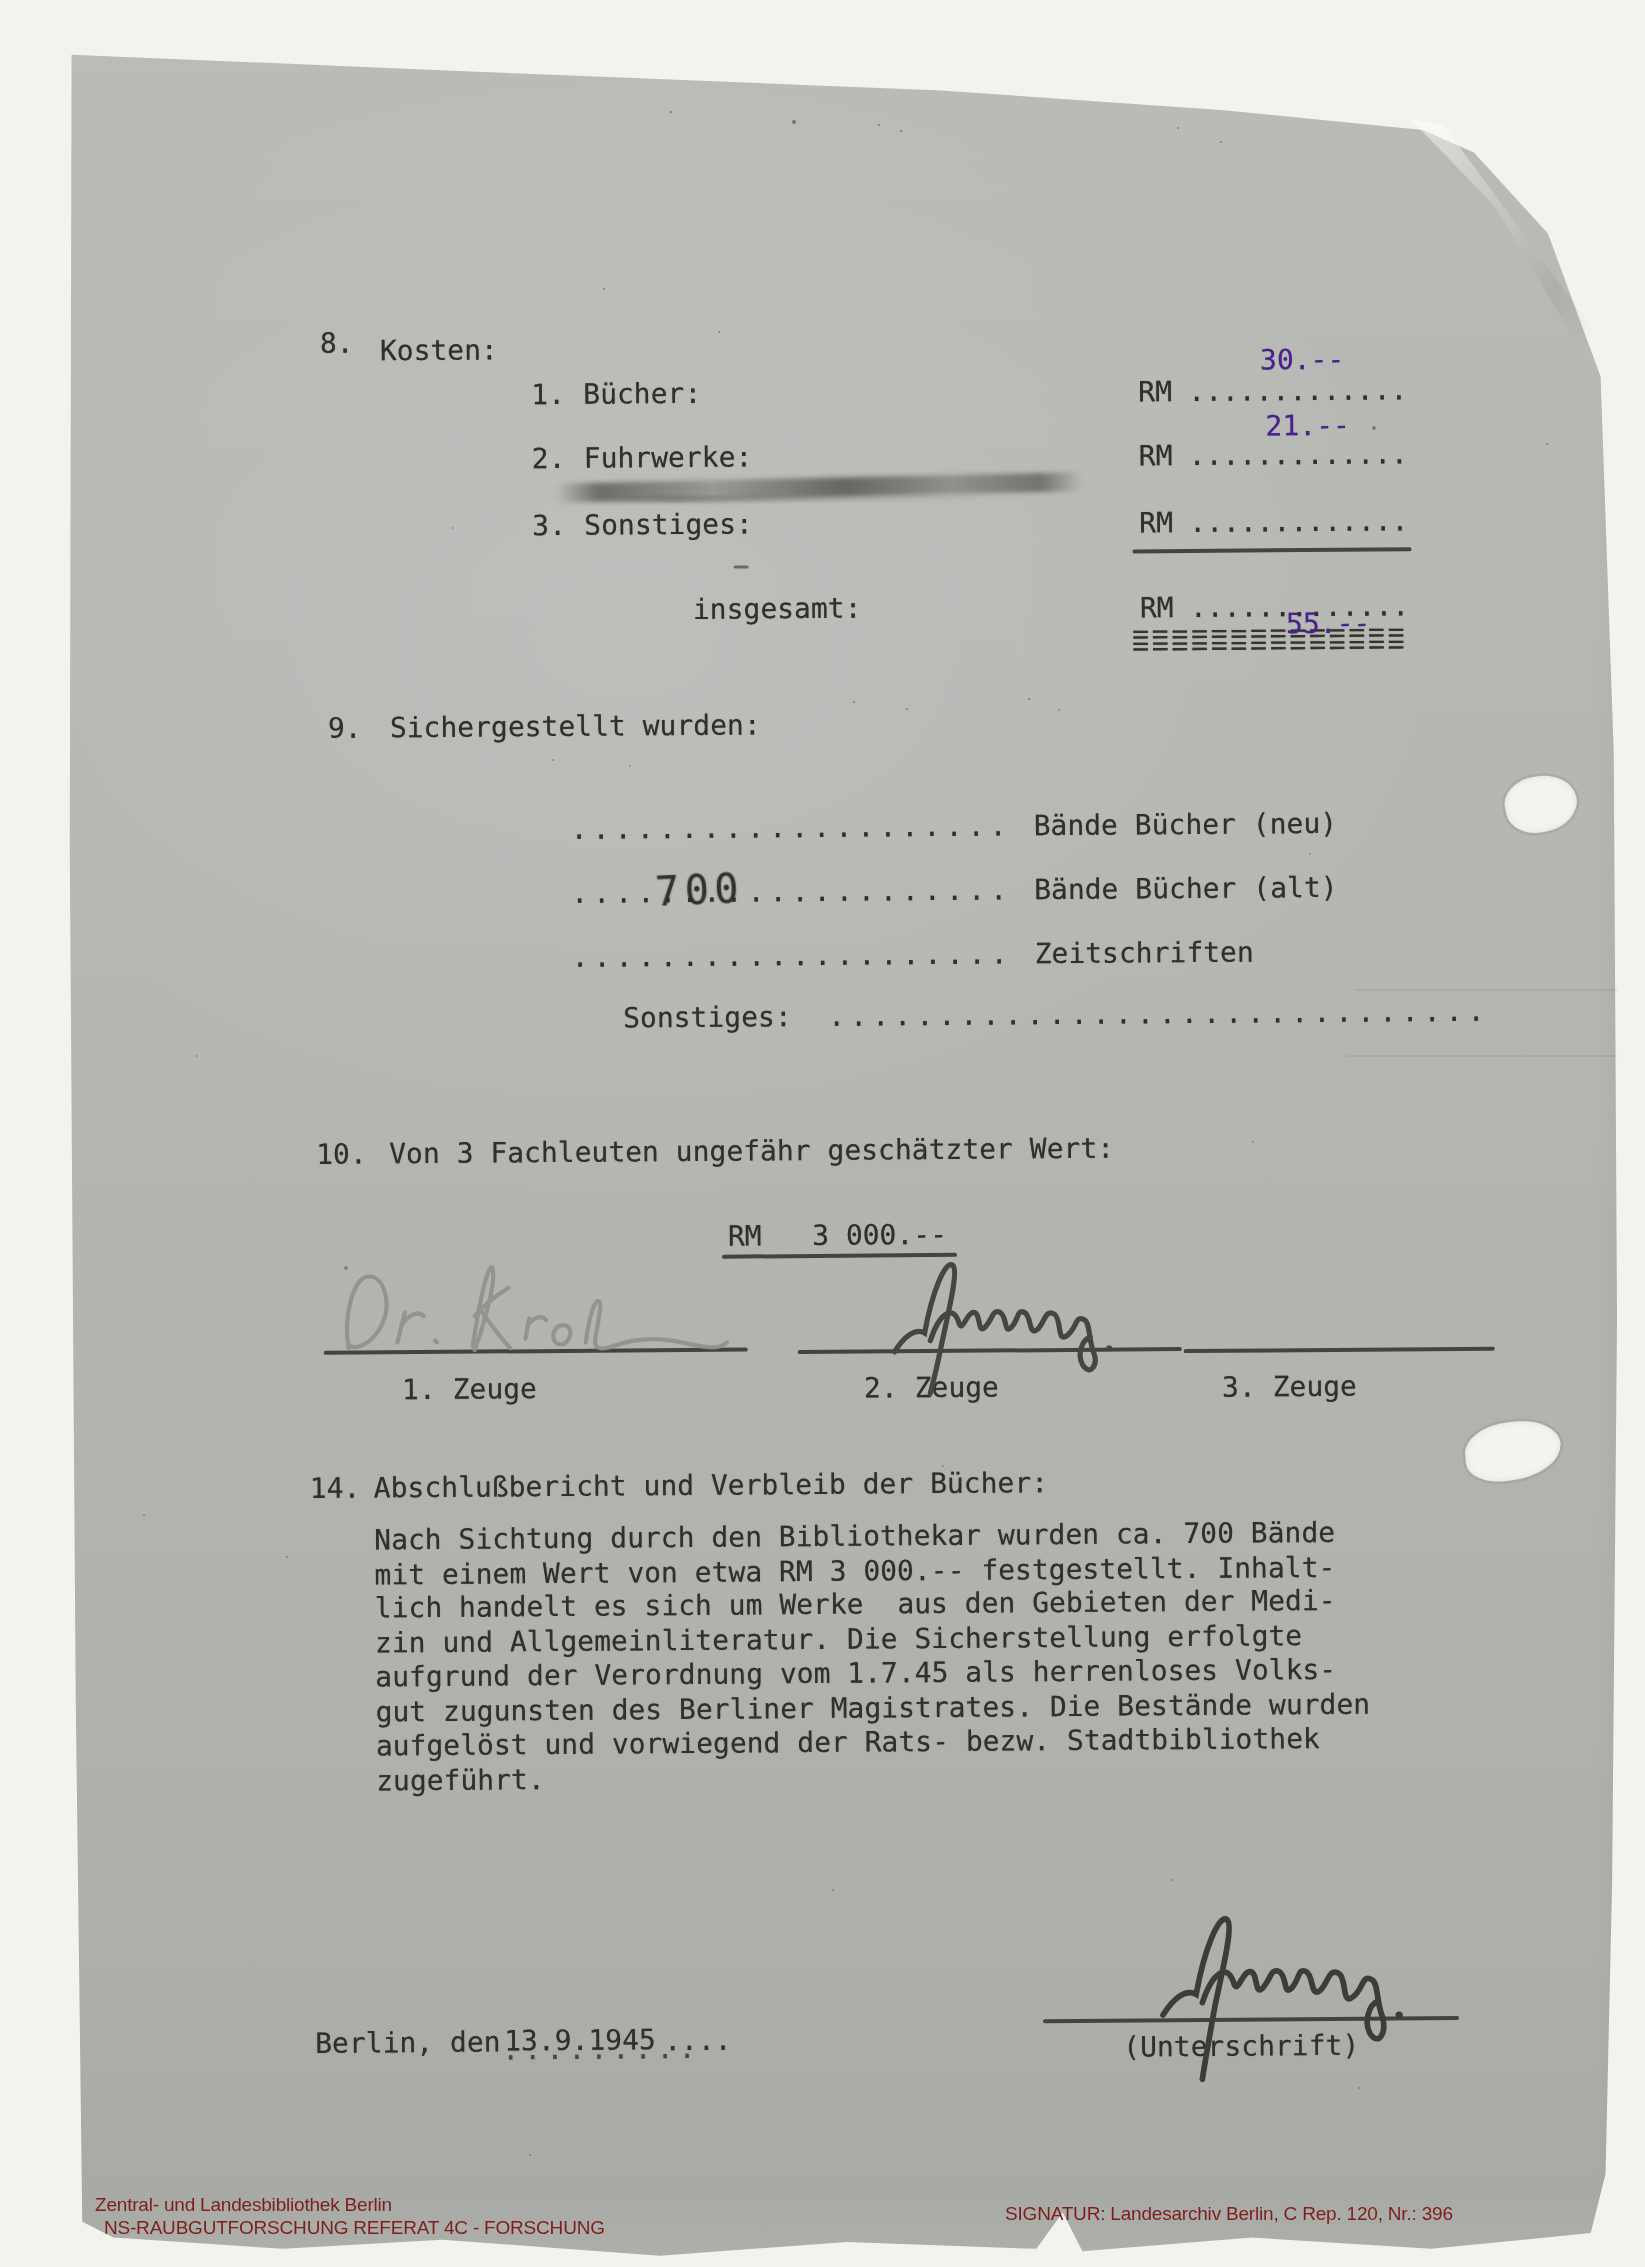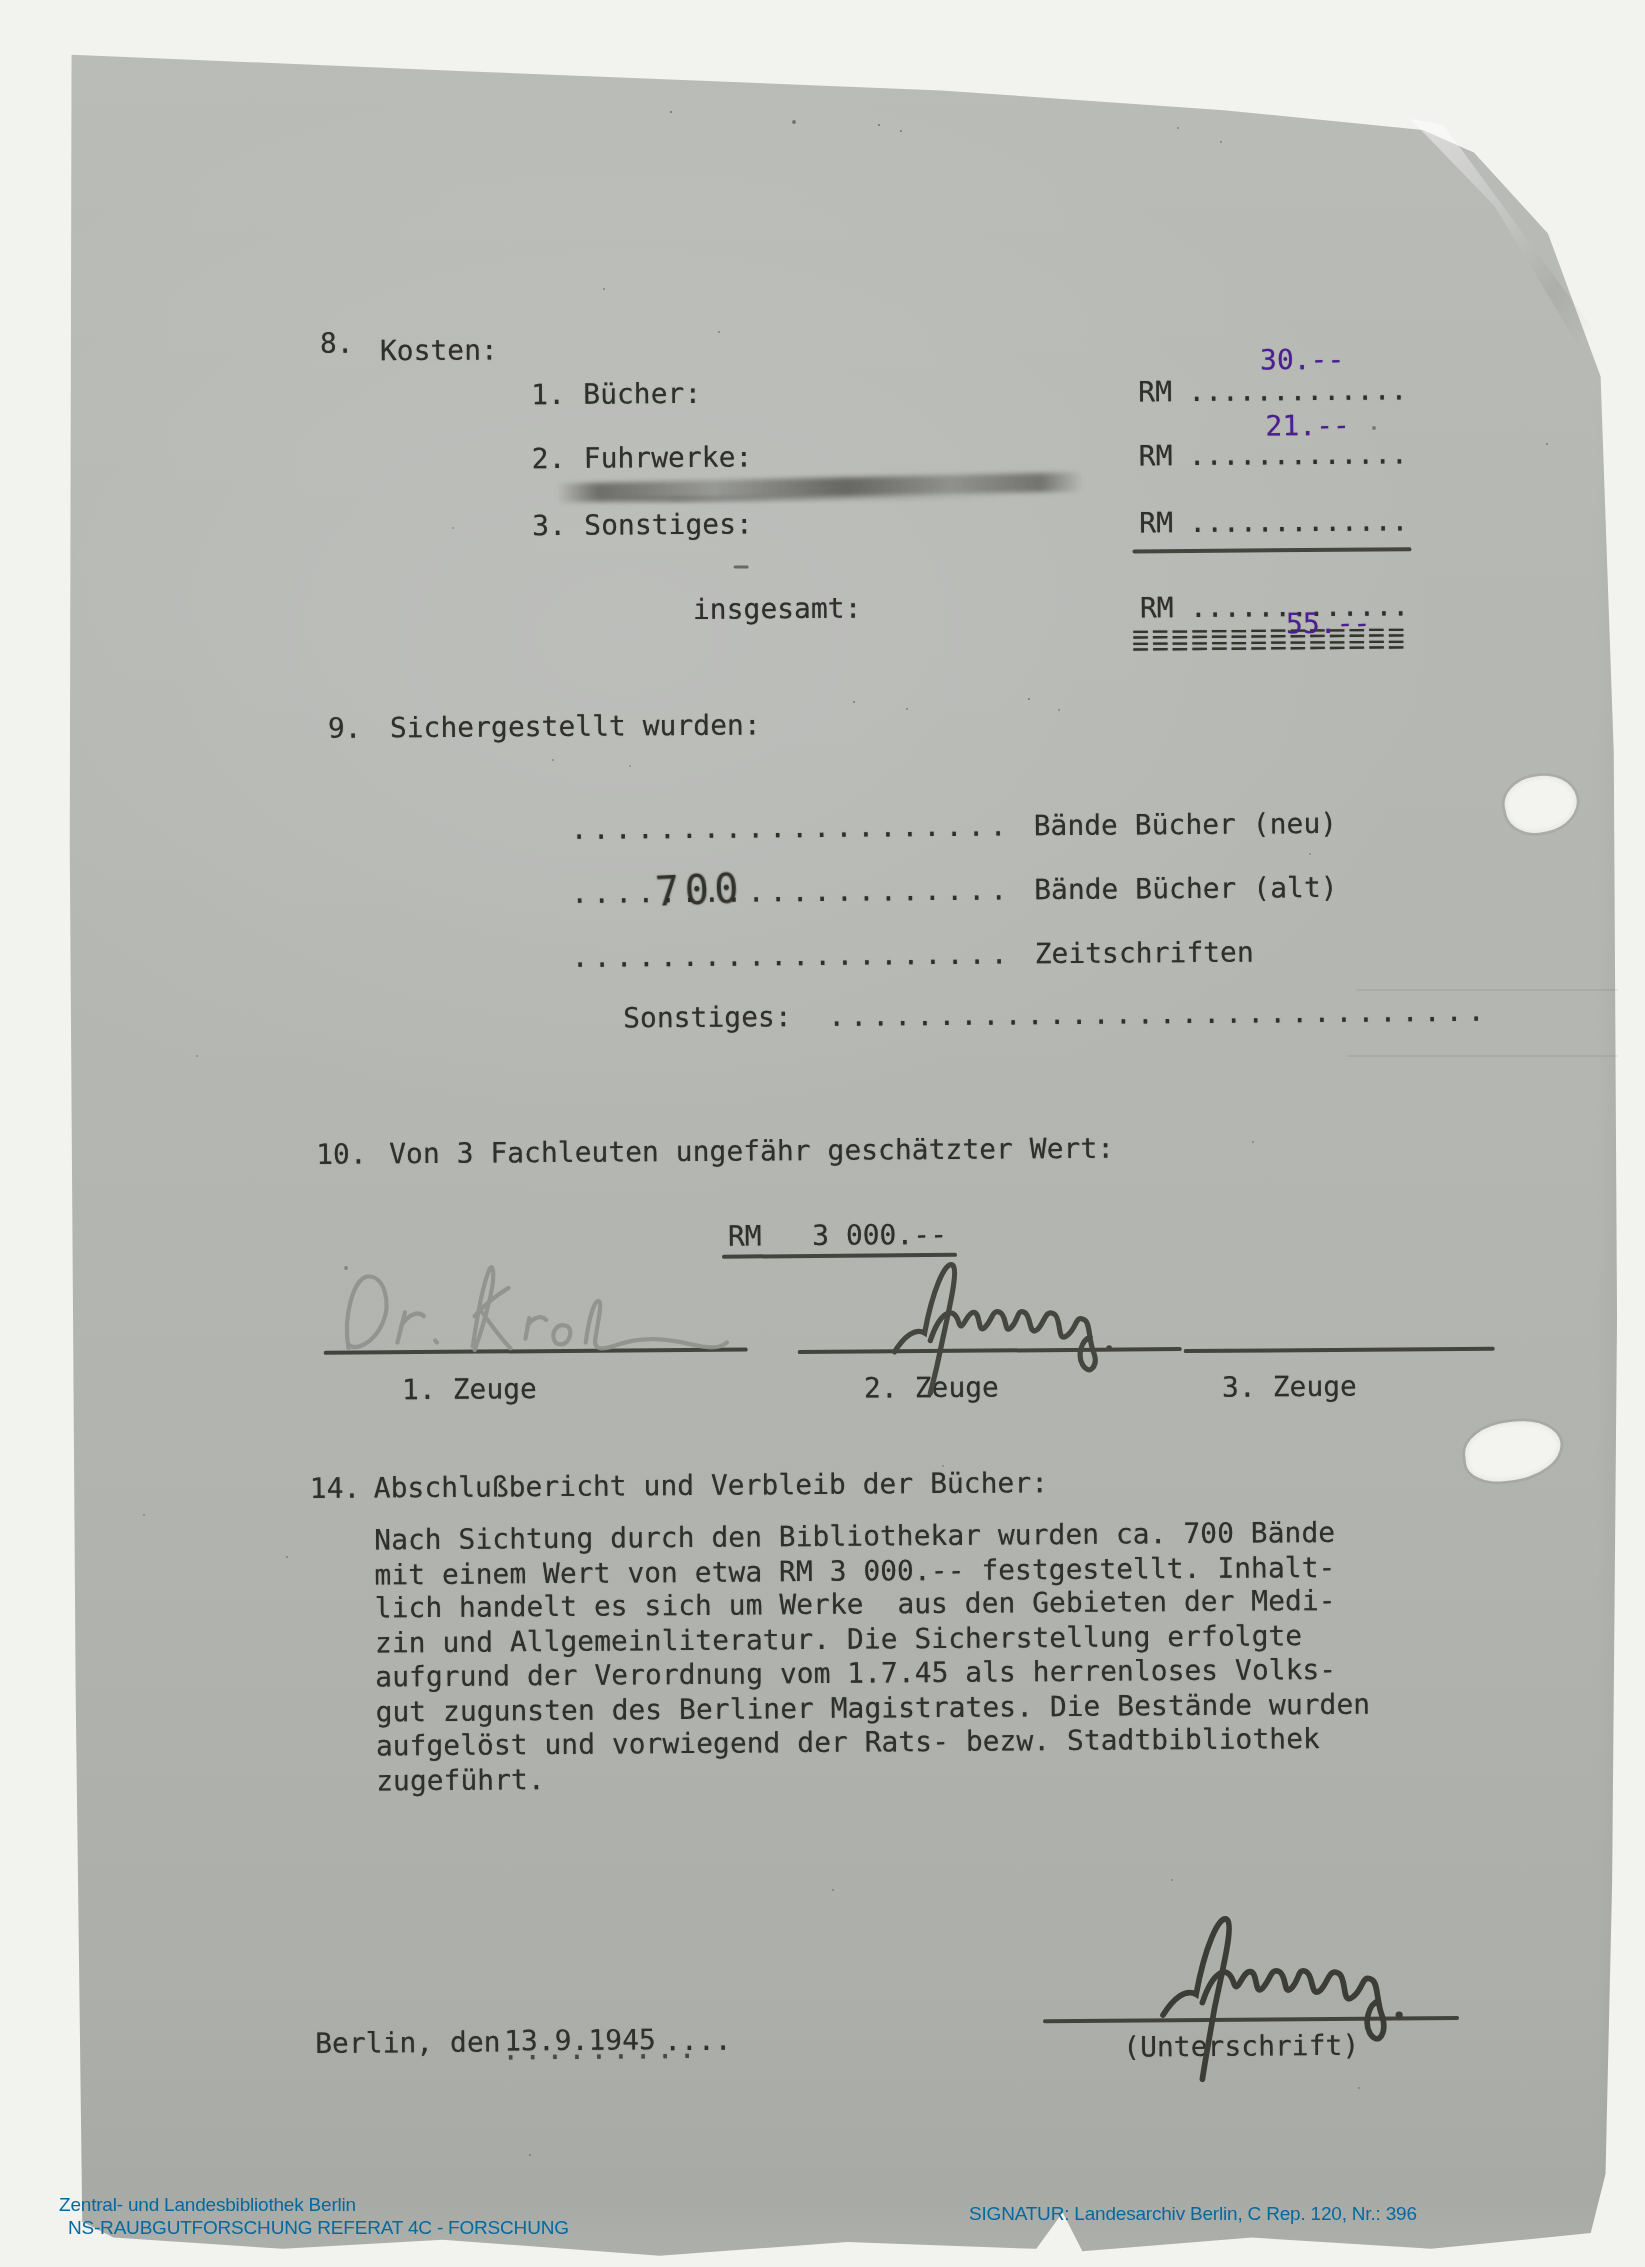--- a/index.html
+++ b/index.html
@@ -50,21 +50,21 @@
      286px 1556px 0 0 rgba(40,40,36,.35), 832px 1889px 0 0 rgba(40,40,36,.35),
      1171px 1879px 0 0 rgba(40,40,36,.3), 529px 2154px 0 0 rgba(40,40,36,.35),
      1358px 2087px 0 0 rgba(40,40,36,.3), 196px 1055px 0 0 rgba(40,40,36,.3),
      670px 111px 0 0 rgba(40,40,36,.5), 793px 121px 0 0.9px rgba(40,40,36,.5),
      878px 124px 0 0 rgba(40,40,36,.5), 900px 130px 0 0 rgba(40,40,36,.45),
      1177px 127px 0 0 rgba(40,40,36,.4), 1220px 141px 0 0 rgba(40,40,36,.4),
      452px 527px 0 0 rgba(40,40,36,.3), 942px 1465px 0 0 rgba(40,40,36,.3),
      1309px 853px 0 0 rgba(40,40,36,.3), 143px 1514px 0 0 rgba(40,40,36,.3);}
   .sigs{position:absolute;left:0;top:0;}
   .f{position:absolute;font-family:"Liberation Sans", sans-serif;font-size:19px;
-     color:#0369a1;letter-spacing:-0.2px;white-space:pre;}
+     color:#7f1d1d;letter-spacing:-0.2px;white-space:pre;margin-left:36px;}
 </style>
 </head>
 <body>
 
 <div class="canvas">
 
   <div class="paper"></div>
   <div class="fold"></div>
   <div class="crease" style="left:1356px;top:989px;width:262px;"></div>
   <div class="crease" style="left:1347px;top:1055px;width:271px;"></div>

